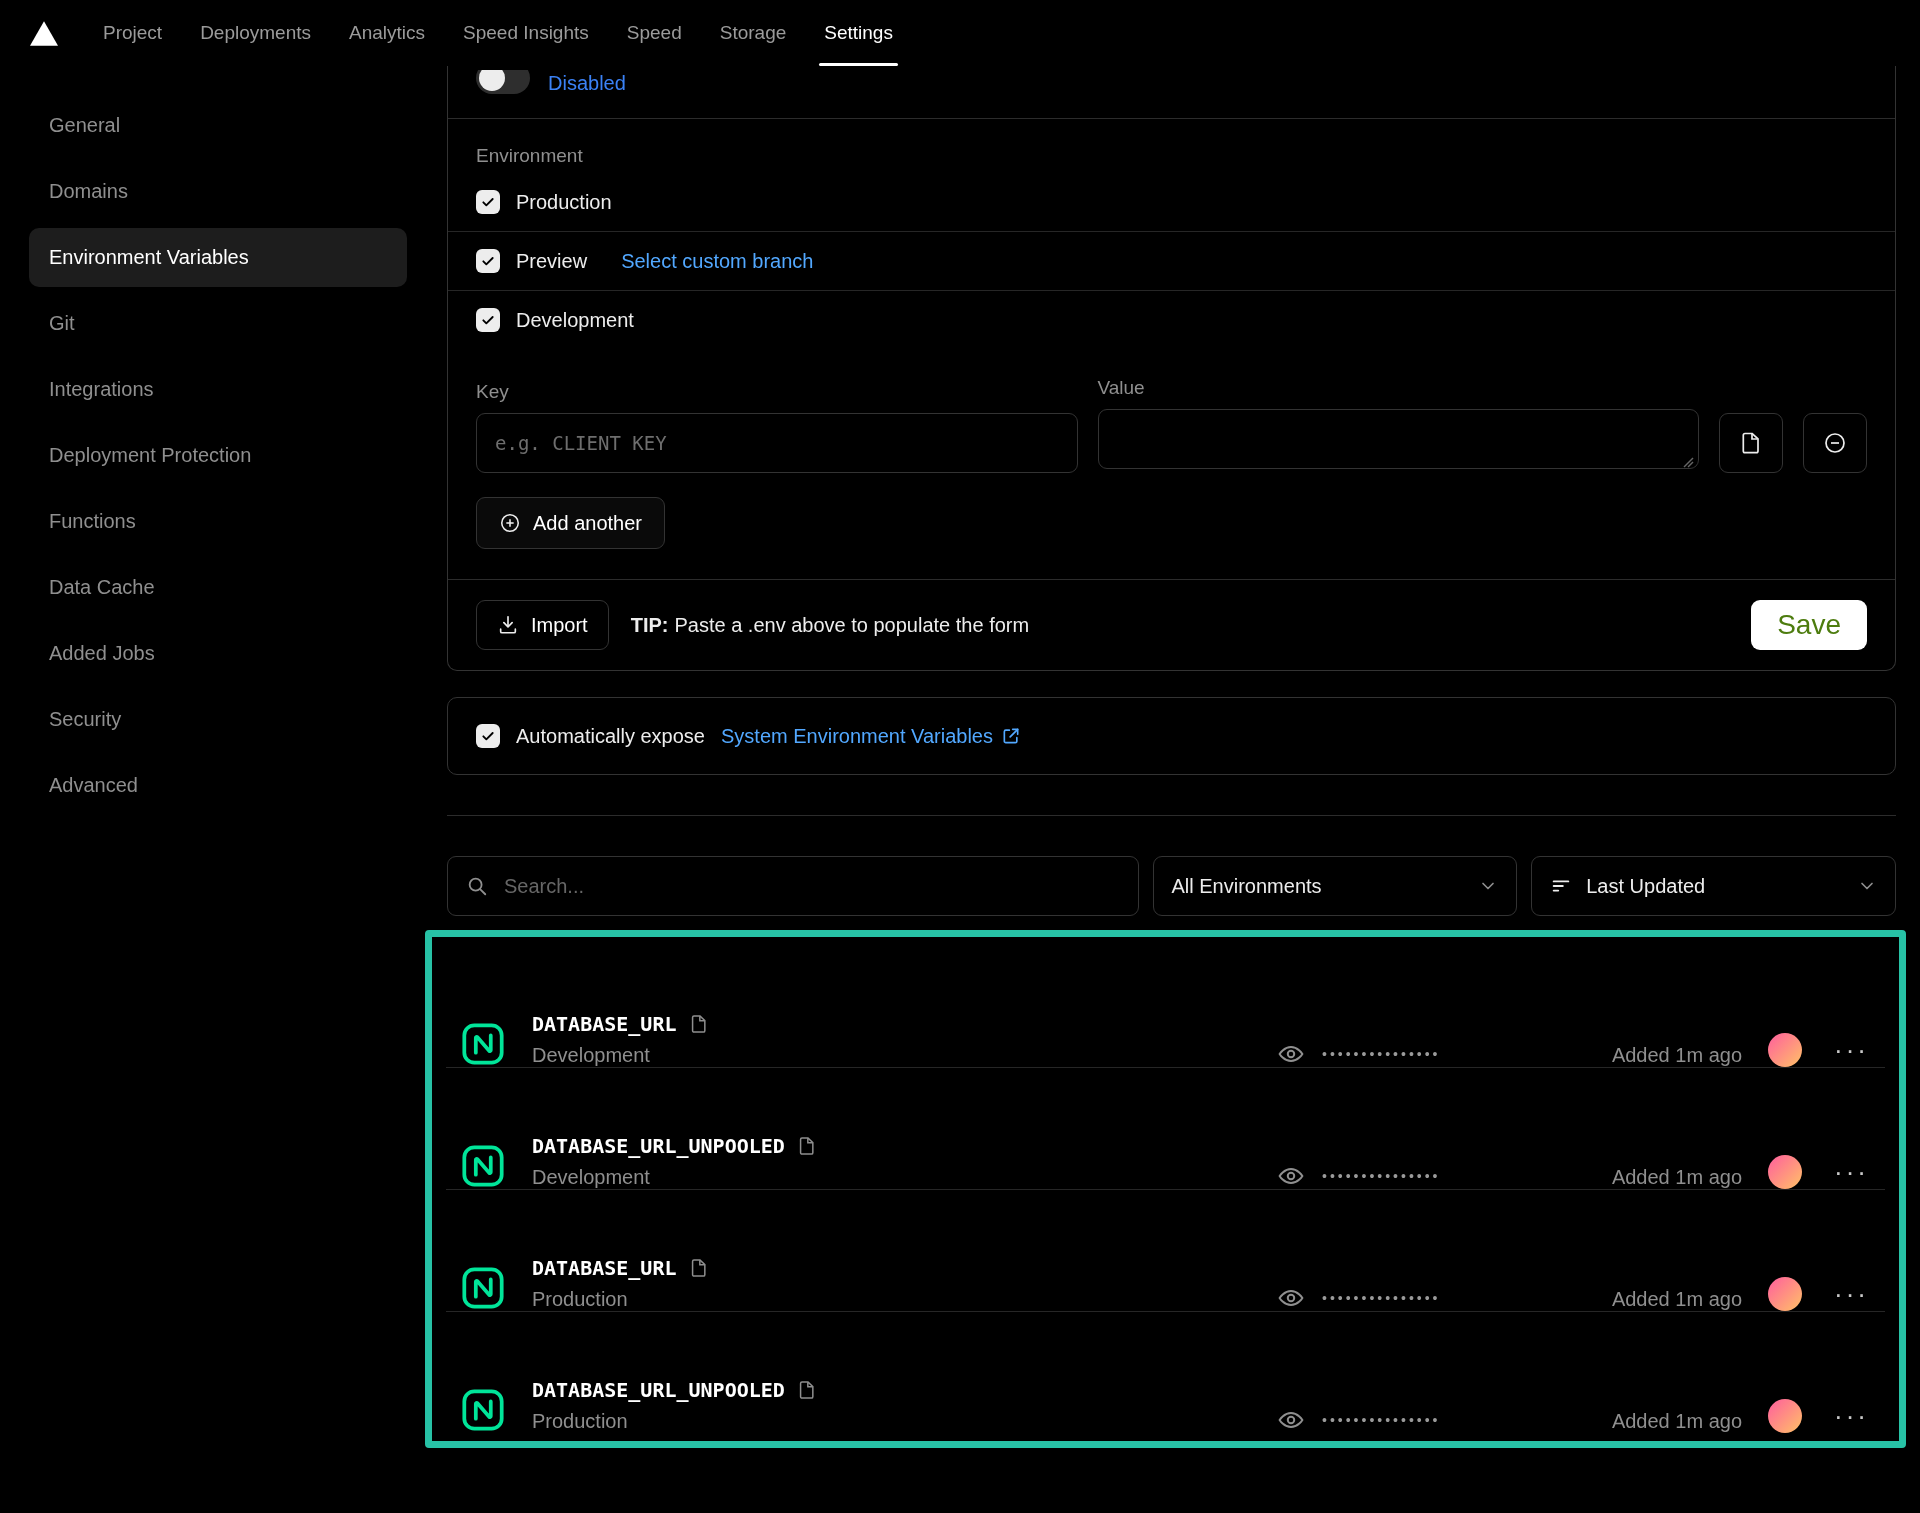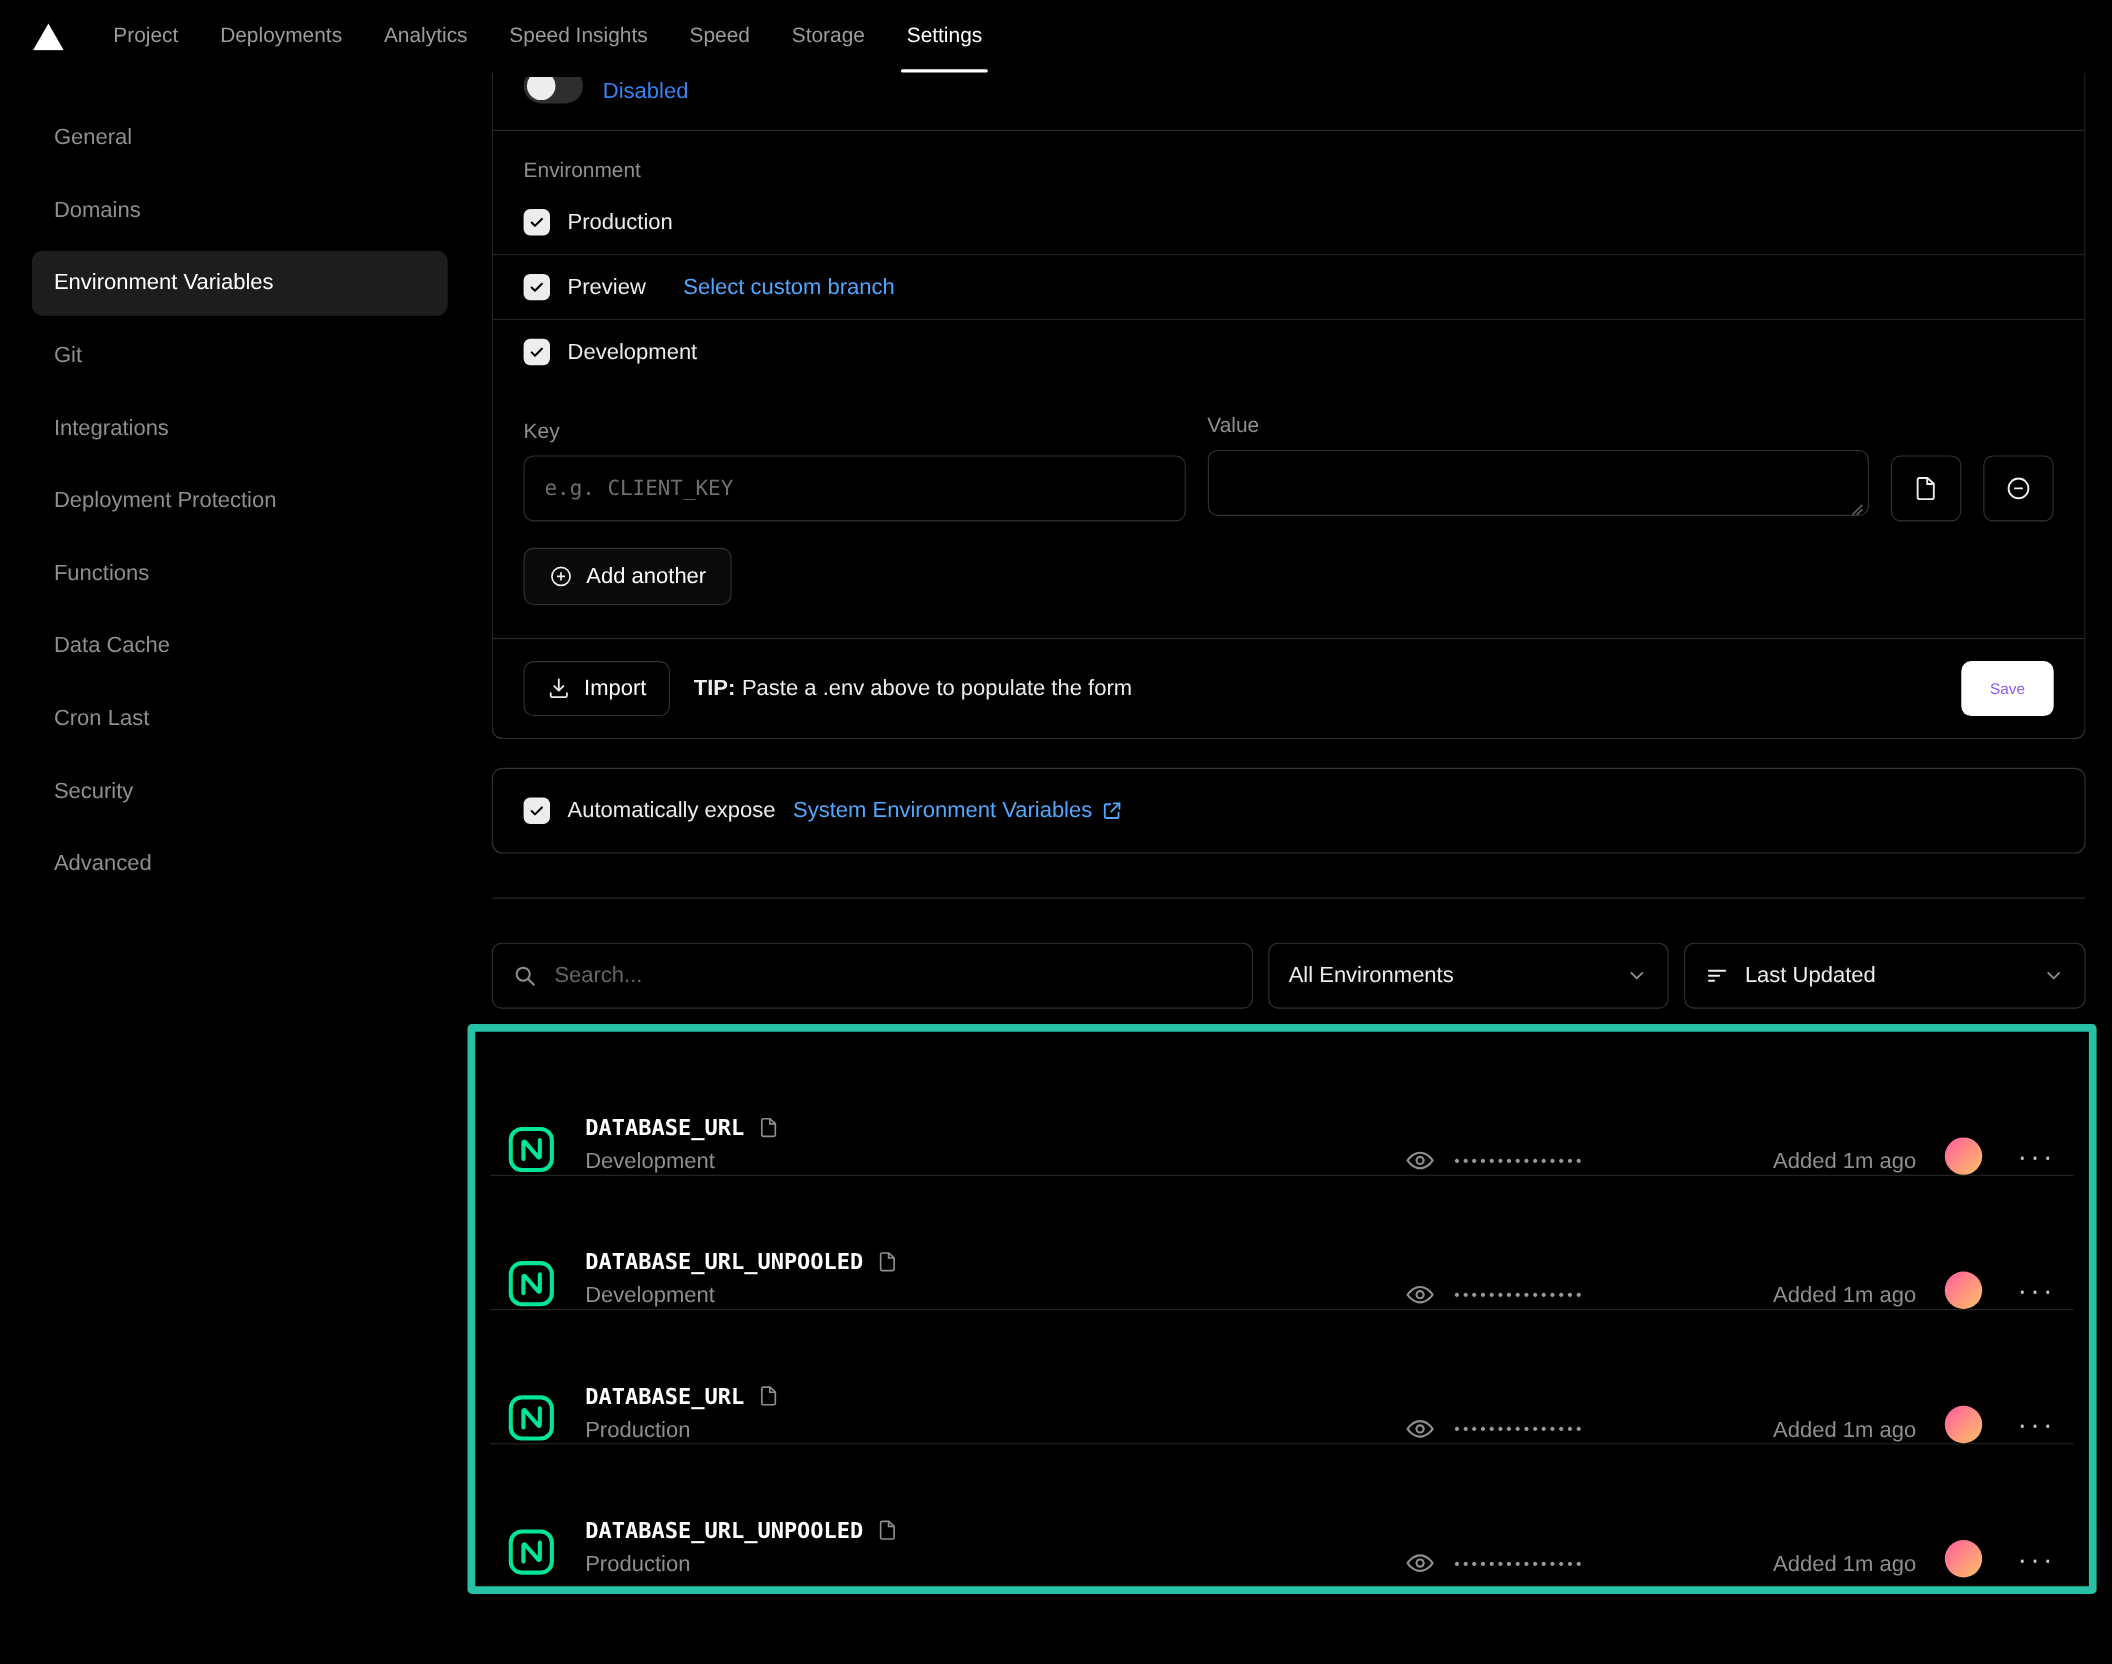--- a/index.html
+++ b/index.html
@@ -65,22 +65,22 @@
   .icon-btn{width:64px;height:60px;border:1px solid var(--border);border-radius:9px;background:#000;
     display:flex;align-items:center;justify-content:center;flex:none;cursor:pointer}
   .add-btn{margin:24px 28px 30px;height:52px;padding:0 22px;display:inline-flex;align-items:center;gap:12px;
     border:1px solid var(--border);border-radius:9px;background:#0a0a0a;color:#fff;font-size:20px;cursor:pointer;
     font-family:"Liberation Sans",sans-serif}
   .import-row{display:flex;align-items:center;gap:22px;padding:20px 28px;border-top:1px solid #2c2c2c}
   .import-btn{height:50px;padding:0 20px;display:flex;align-items:center;gap:12px;border:1px solid var(--border);
     border-radius:9px;background:#000;color:#fff;font-size:20px;cursor:pointer;font-family:"Liberation Sans",sans-serif}
   .tip{font-size:20px;color:#ededed}
   .tip-label{font-weight:700;margin-right:6px}
-  .save-btn{margin-left:auto;height:50px;padding:0 26px;background:#fff;color:#8b5cf6;border:none;border-radius:9px;
-    font-size:14px;font-weight:500;cursor:pointer;font-family:"Liberation Sans",sans-serif}
+  .save-btn{margin-left:auto;height:50px;padding:0 26px;background:#fff;color:#4d7c0f;border:none;border-radius:9px;
+    font-size:28px;font-weight:500;cursor:pointer;font-family:"Liberation Sans",sans-serif}
 
   
   .expose-card{margin-top:26px;border:1px solid var(--border);border-radius:10px;padding:26px 28px;
     display:flex;align-items:center;gap:16px;font-size:20px}
   .expose-link{display:inline-flex;align-items:center;gap:8px;color:var(--accent-link);cursor:pointer;text-decoration:none}
 
   .hr{height:1px;background:#2c2c2c;margin:40px 0;border:none}
 
   
   .filter-row{display:flex;gap:14px}
@@ -149,21 +149,21 @@
 
   <aside class="sidebar">
     <div class="side-item">General</div>
     <div class="side-item">Domains</div>
     <div class="side-item active">Environment Variables</div>
     <div class="side-item">Git</div>
     <div class="side-item">Integrations</div>
     <div class="side-item">Deployment Protection</div>
     <div class="side-item">Functions</div>
     <div class="side-item">Data Cache</div>
-    <div class="side-item">Cron Last</div>
+    <div class="side-item">Added Jobs</div>
     <div class="side-item">Security</div>
     <div class="side-item">Advanced</div>
   </aside>
 
   <main class="main">
 
     <section class="card form-card">
       <div class="toggle-row">
         <div class="toggle-clip">
           <div class="toggle">

